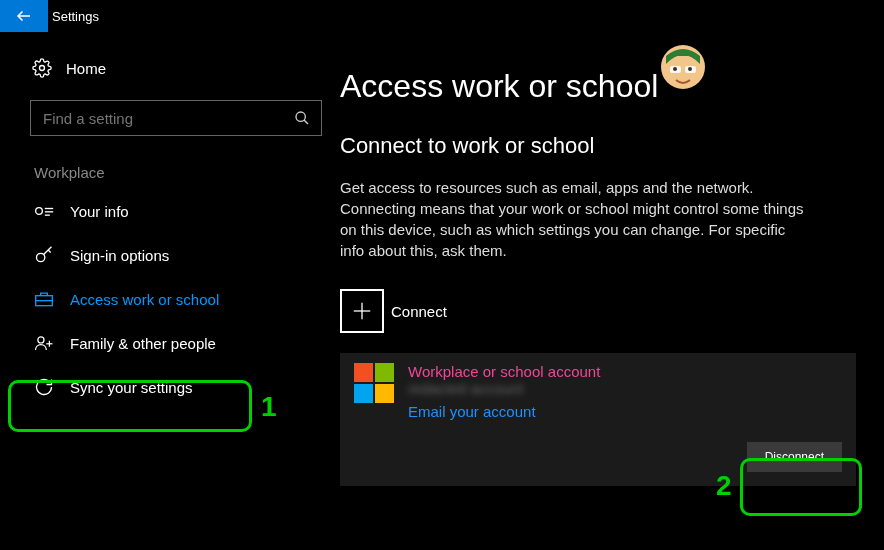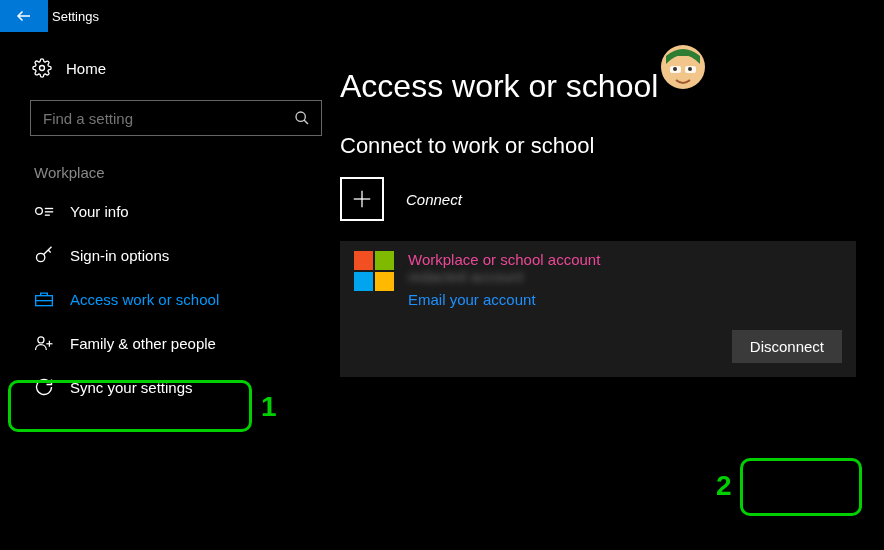--- a/index.html
+++ b/index.html
@@ -70,22 +70,22 @@
     flex: 1; padding: 36px 28px 0 0;
   }
   .main h1 {
     font-weight: 300; font-size: 32px; margin: 0 0 28px 0;
   }
   .main h2 {
     font-weight: 400; font-size: 22px; margin: 0 0 18px 0;
   }
   .desc { color: #ddd; line-height: 1.4; margin-bottom: 28px; max-width: 470px; }
   .connect-row {
-    display: flex; align-items: center; gap: 22px;
-    cursor: pointer; margin-bottom: 20px; font-style: italic;
+    display: flex; align-items: center; gap: 7px;
+    cursor: pointer; margin-bottom: 20px;
   }
   .plus-box {
     width: 44px; height: 44px; border: 2px solid #fff;
     display: flex; align-items: center; justify-content: center;
   }
   .account-card {
     background: #1b1b1b;
     padding: 10px 14px 14px 14px;
     position: relative;
   }
@@ -99,21 +99,21 @@
   .ms-logo div:nth-child(3){background:#00a4ef;}
   .ms-logo div:nth-child(4){background:#ffb900;}
   .acct-lines { display: flex; flex-direction: column; }
   .acct-title { color: #ec4899; }
   .acct-detail { color: #666; filter: blur(3px); user-select: none;}
   .acct-link { color: #1e90ff; margin-top: 6px; cursor: pointer; }
   .disconnect-row { display: flex; justify-content: flex-end; margin-top: 22px; }
   .disconnect-btn {
     background: #3a3a3a; color: #fff;
     padding: 8px 18px; border: none;
-    font-size: 15px; font-family: inherit; cursor: pointer;
+    font-size: 12px; font-family: inherit; cursor: pointer;
   }
   .hl2 { position:absolute; left: 740px; top: 458px; width: 122px; height: 58px; border:3px solid #00d000; border-radius:10px; pointer-events:none;}
   .hlnum2 { left: 716px; top: 470px; }
   .icon { width: 20px; height: 20px; display:inline-flex; align-items:center; justify-content:center;}
   svg { display:block; }
   .avatar {
     position:absolute; left:660px; top:44px; width:46px; height:46px;
     border-radius:50%; pointer-events:none;
   }
 </style>
@@ -209,20 +209,21 @@
               <polyline points="21 3 21 9 15 9"></polyline>
             </svg>
         </span>
         <span>Sync your settings</span>
       </div>
     </div>
 
     <div class="main">
       <h1>Access work or school</h1>
       <h2>Connect to work or school</h2>
+      <div class="desc">Get access to resources such as email, apps and the network. Connecting means that your work or school might control some things on this device, such as which settings you can change. For specific info about this, ask them.</div>
 
       <div class="connect-row">
         <div class="plus-box">
           <svg width="22" height="22" viewBox="0 0 24 24" stroke="#fff" stroke-width="1.4">
               <line x1="12" y1="3" x2="12" y2="21"></line>
               <line x1="3" y1="12" x2="21" y2="12"></line>
             </svg>
         </div>
         <span>Connect</span>
       </div>

